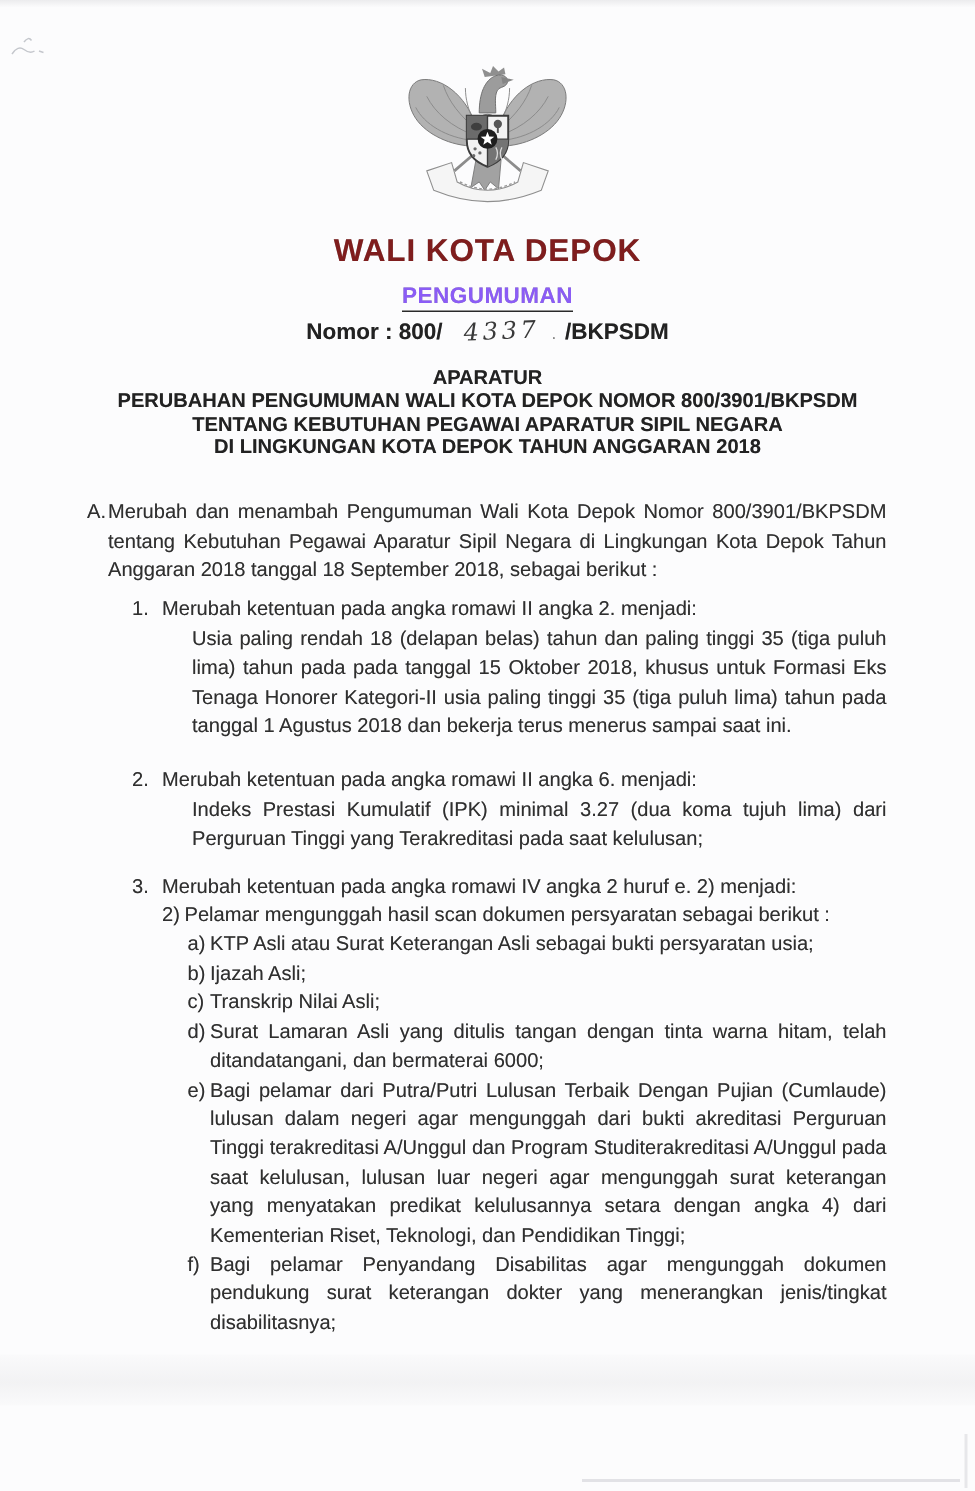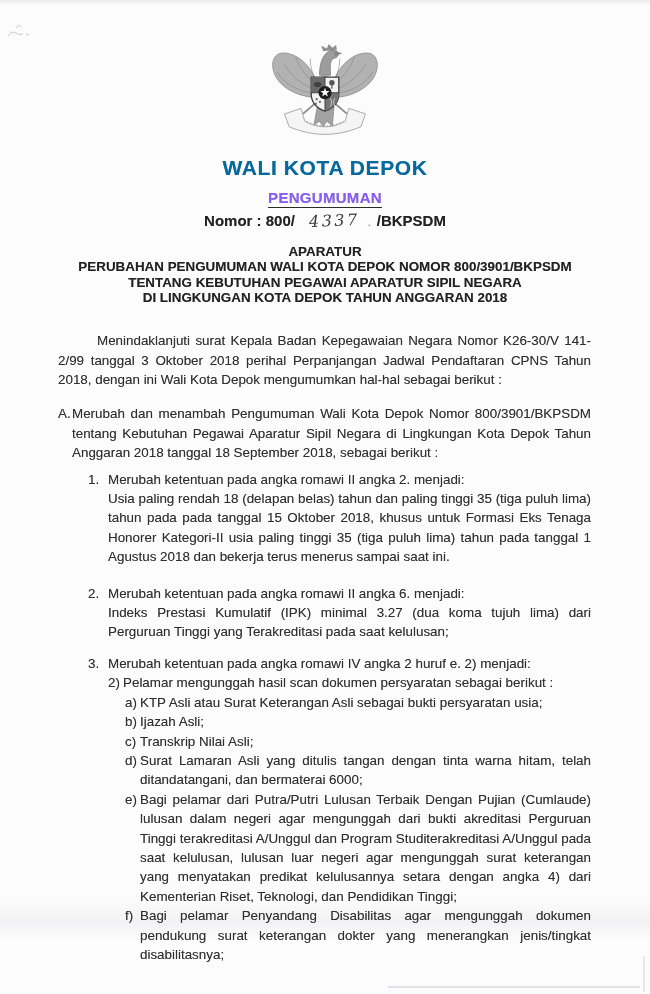--- a/index.html
+++ b/index.html
@@ -17,21 +17,21 @@
   .scan-top{position:absolute;top:0;left:0;right:0;height:5px;
     background:linear-gradient(to bottom, rgba(90,90,100,0.10), rgba(0,0,0,0));}
   .scan-band{position:absolute;left:0;right:0;top:903px;height:34px;
     background:linear-gradient(to bottom, rgba(60,60,70,0.012), rgba(60,60,70,0.05) 55%, rgba(60,60,70,0.01));}
   .scan-line-bottom{position:absolute;top:986px;left:388px;width:252px;height:2px;background:#e2e2e6;}
   .scan-edge-right{position:absolute;top:956px;right:5px;width:2px;height:36px;background:#e7e7ea;}
   .pen-mark{position:absolute;top:22px;left:4px;width:40px;height:22px;opacity:.65;}
 
   .header{display:flex;flex-direction:column;align-items:center;}
   .emblem{margin-top:44px;width:112px;height:92px;filter:blur(.2px);}
-  .issuer{margin-top:20px;font-size:21px;font-weight:bold;letter-spacing:.6px;color:#0369a1;}
+  .issuer{margin-top:20px;font-size:21px;font-weight:bold;letter-spacing:.6px;color:#7f1d1d;}
   .doc-type{margin-top:9px;font-size:15px;font-weight:bold;color:#8b5cf6;
     border-bottom:1.6px solid #2a2a2a;padding-bottom:1px;letter-spacing:.3px;}
   .doc-number{margin-top:3px;font-size:15px;font-weight:bold;color:#222;
     display:flex;align-items:baseline;}
   .hand-number{
     font-family:"DejaVu Serif", serif;
     font-style:italic;font-weight:normal;
     font-size:16px;color:#3a3a3a;
     letter-spacing:2.5px;
     margin:0 8px 0 14px;
@@ -46,21 +46,21 @@
   .opening{text-align:justify;text-indent:39px;}
 
   .hang{display:flex;margin-top:15px;}
   .hang .lbl{flex:0 0 14px;}
   .hang .txt{flex:1;text-align:justify;}
 
   .items{margin-left:30px;}
   .item{display:flex;}
   .item .num{flex:0 0 20px;}
   .item .itxt{flex:1;}
-  .item .body-text{text-align:justify;}
+  .item .body-text{text-align:justify;margin-left:20px;}
   .mt-half{margin-top:7px;}
   .mt-full{margin-top:17px;}
   .mt-mid{margin-top:12px;}
 
   .subrow{display:flex;}
   .subrow .snum{flex:0 0 15px;}
   .subrow .stxt{flex:1;text-align:justify;}
   .letters{margin-left:17px;}
   .letter-row{display:flex;}
   .letter-row .llbl{flex:0 0 15px;}
@@ -128,21 +128,20 @@
     <div class="subject">
       <div>APARATUR</div>
       <div>PERUBAHAN PENGUMUMAN WALI KOTA DEPOK NOMOR 800/3901/BKPSDM</div>
       <div>TENTANG KEBUTUHAN PEGAWAI APARATUR SIPIL NEGARA</div>
       <div>DI LINGKUNGAN KOTA DEPOK TAHUN ANGGARAN 2018</div>
     </div>
   </div>
 
   <div class="body">
 
-    <div class="opening">Menindaklanjuti surat Kepala Badan Kepegawaian Negara Nomor K26-30/V 141-2/99 tanggal 3 Oktober 2018 perihal Perpanjangan Jadwal Pendaftaran CPNS Tahun 2018, dengan ini Wali Kota Depok mengumumkan hal-hal sebagai berikut :</div>
 
     <div class="hang">
       <span class="lbl">A.</span>
       <div class="txt">Merubah dan menambah Pengumuman Wali Kota Depok Nomor 800/3901/BKPSDM tentang Kebutuhan Pegawai Aparatur Sipil Negara di Lingkungan Kota Depok Tahun Anggaran 2018  tanggal 18 September 2018, sebagai berikut :</div>
     </div>
 
     <div class="items">
 
       <div class="item mt-half">
         <span class="num">1.</span>

